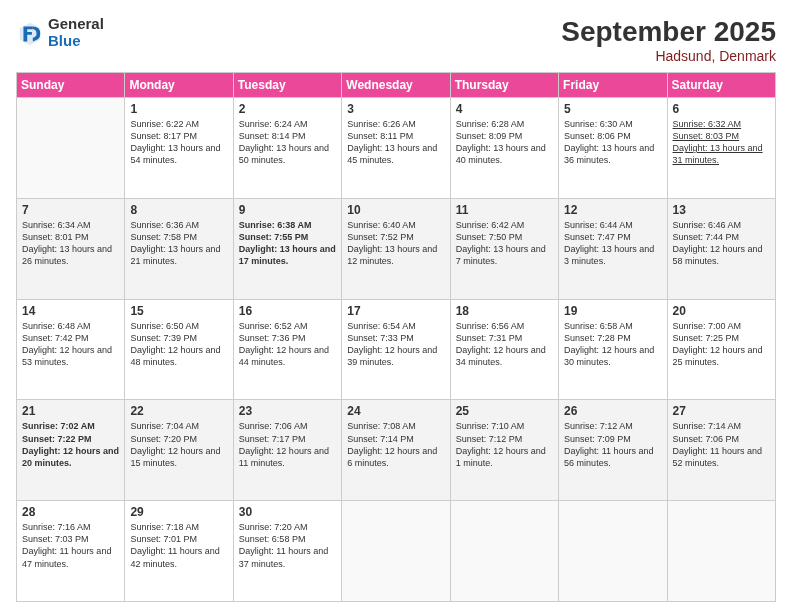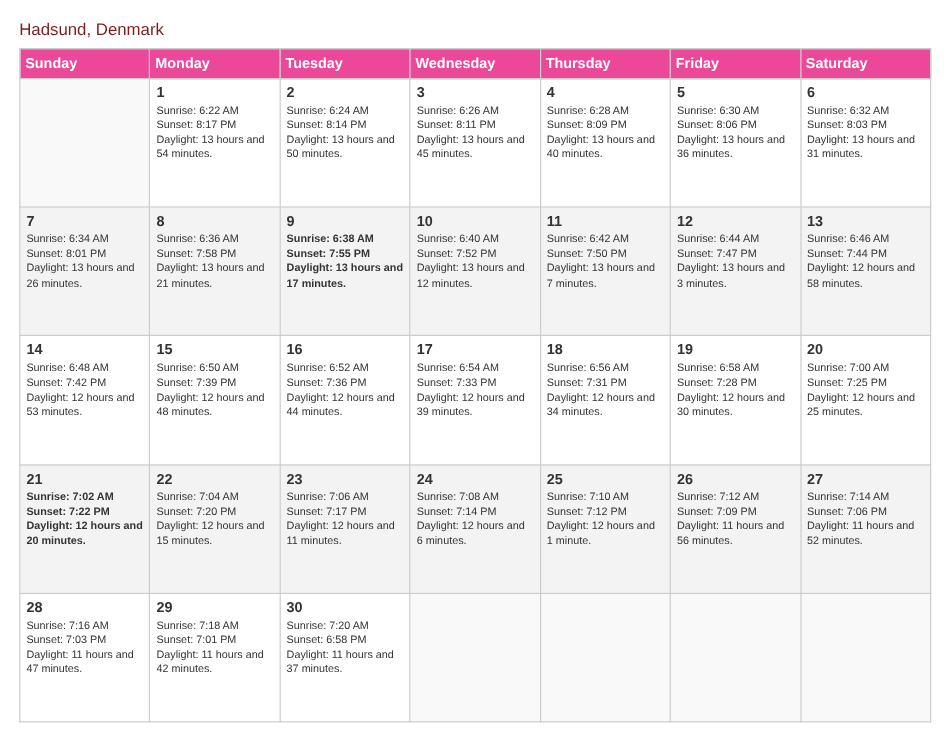--- a/index.html
+++ b/index.html
@@ -99,21 +99,33 @@
     }
     .alt-row td {
       background: #f3f3f3;
     }
   </style>
 </head>
 <body>
 
 <div class="page">
   <div class="header-row">
+    <div class="logo">
+      <svg class="logo-icon" viewBox="0 0 30 30">
+        <polygon points="15,4 26,10 26,22 15,28 4,22 4,10" fill="#1a6bb5" opacity="0.15"></polygon>
+        <path d="M18 8 Q26 8 26 16 Q26 22 18 24 L18 20 Q22 19 22 16 Q22 11 18 11 Z" fill="#1a6bb5"></path>
+        <path d="M8 8 L18 8 L18 11 L12 11 L12 14 L17 14 L17 17 L12 17 L12 24 L8 24 Z" fill="#1a6bb5"></path>
+      </svg>
+      <div class="logo-text">
+        <span class="logo-general">General</span>
+        <span class="logo-blue">Blue</span>
+      </div>
+    </div>
     <div class="title-block">
+      <div class="month-title">September 2025</div>
       <div class="location">Hadsund, Denmark</div>
     </div>
   </div>
 
   <table class="calendar">
     <thead>
       <tr>
         <th>Sunday</th>
         <th>Monday</th>
         <th>Tuesday</th>
@@ -151,21 +163,21 @@
 Daylight: 13 hours and 40 minutes.</div>
           </td>
           <td>
             <span class="day-number">5</span>
             <div class="day-info" style="white-space: pre-line;">Sunrise: 6:30 AM
 Sunset: 8:06 PM
 Daylight: 13 hours and 36 minutes.</div>
           </td>
           <td>
             <span class="day-number">6</span>
-            <div class="day-info" style="white-space: pre-line;">Sunrise: 6:32 AM
+            <div class="day-info" style="white-space: pre-line; text-decoration: underline;">Sunrise: 6:32 AM
 Sunset: 8:03 PM
 Daylight: 13 hours and 31 minutes.</div>
           </td>
         </tr>
         <tr class="alt-row">
           <td>
             <span class="day-number">7</span>
             <div class="day-info" style="white-space: pre-line;">Sunrise: 6:34 AM
 Sunset: 8:01 PM
 Daylight: 13 hours and 26 minutes.</div>

